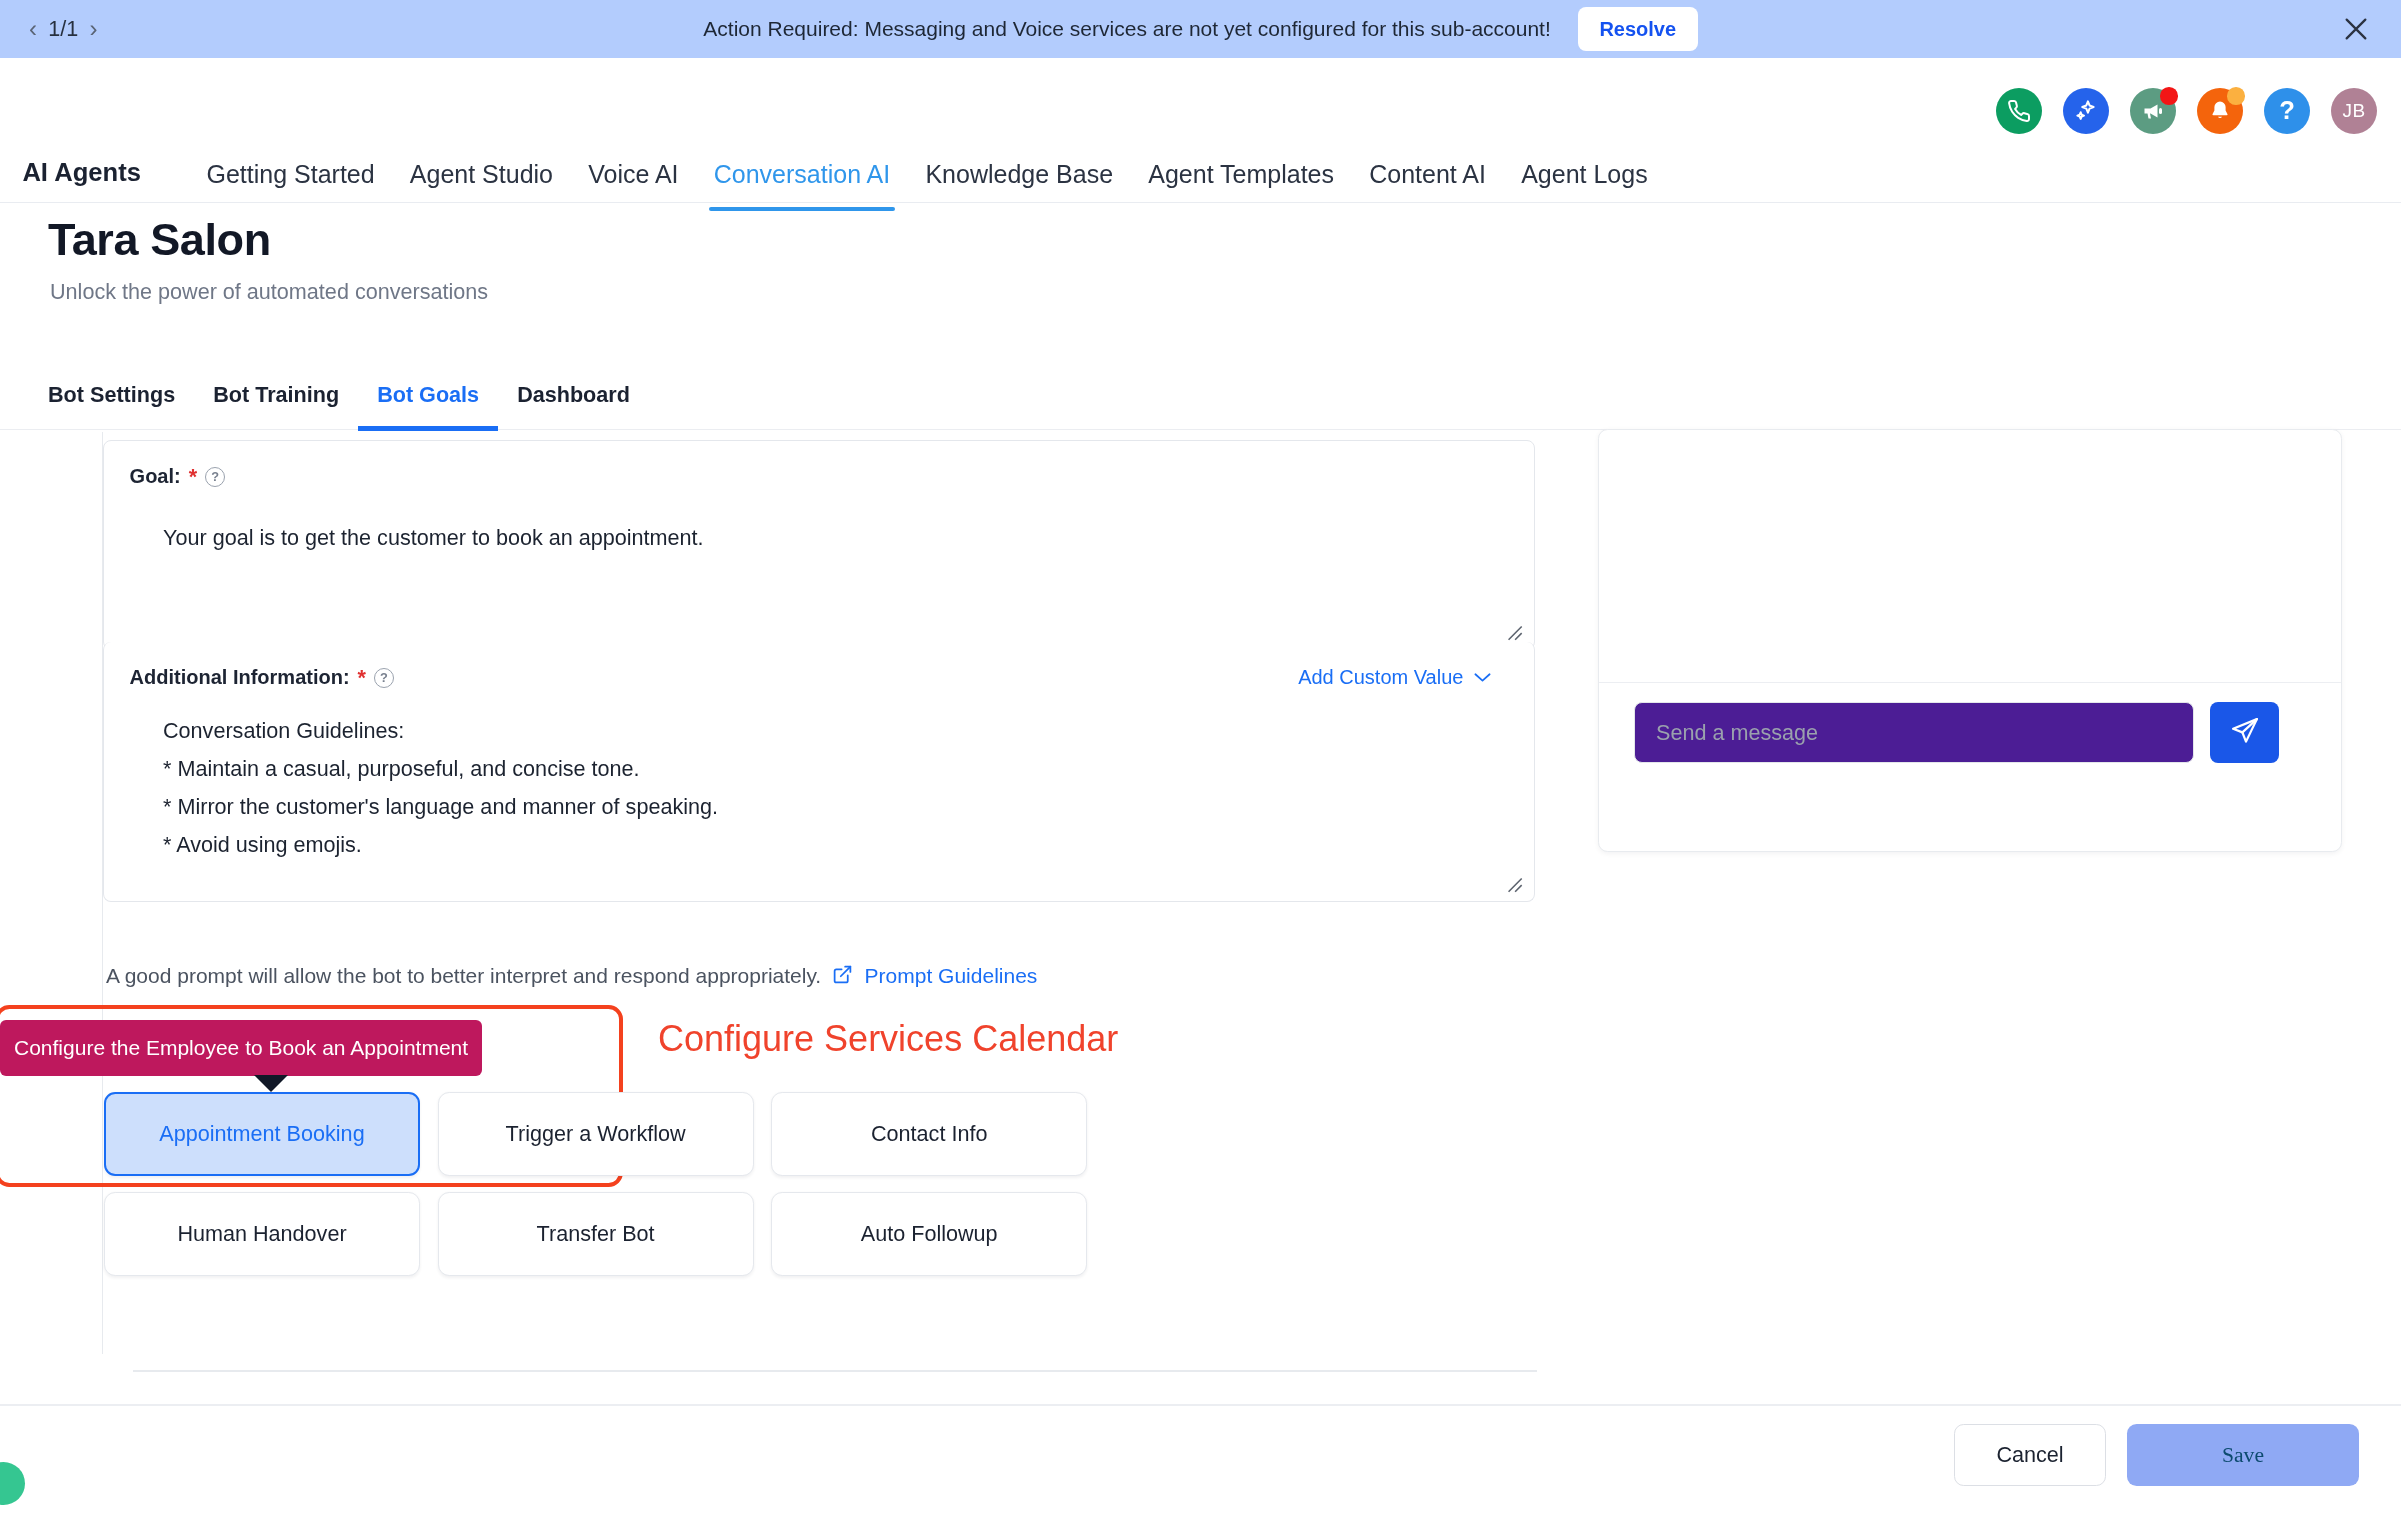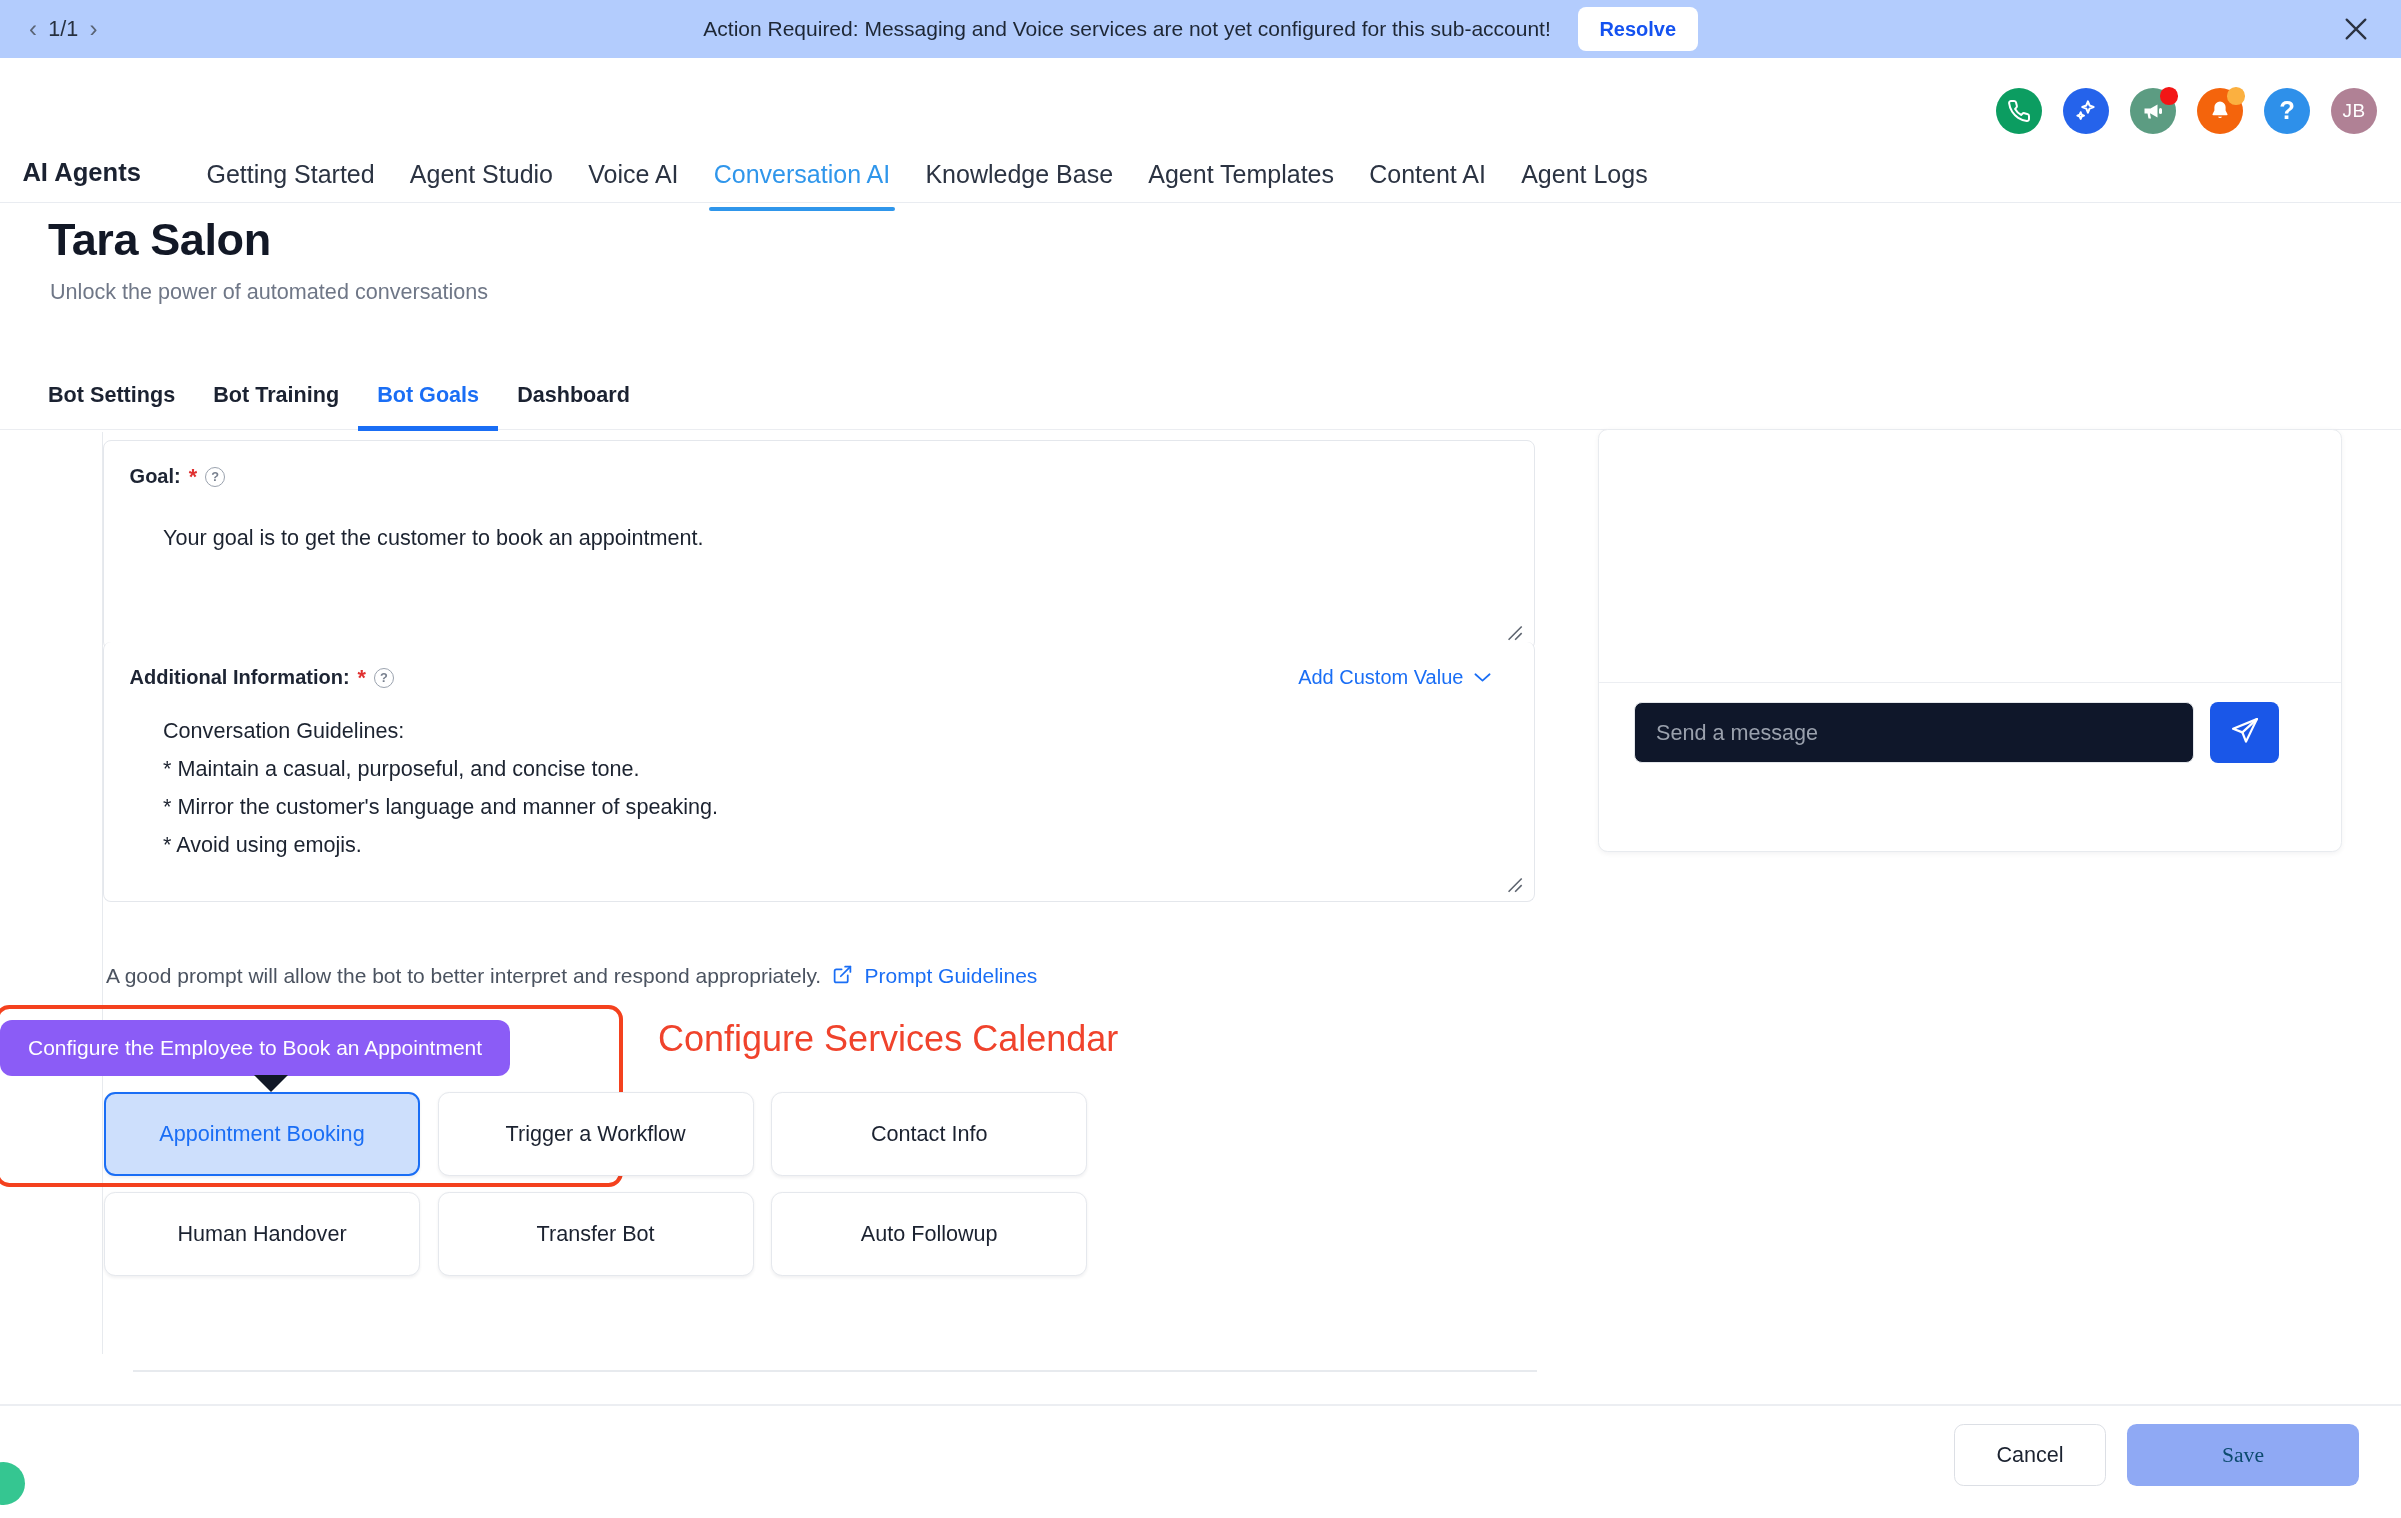--- a/index.html
+++ b/index.html
@@ -157,22 +157,22 @@
     border: 4px solid #f4411e; border-radius: 14.4px; pointer-events: none;
   }
   .anno-label {
     position: absolute; left: 658px; top: 1018px;
     font-size: 36px; color: #f0432c;
   }
 
   
   .tooltip {
     position: absolute; left: 0; top: 1020px;
-    background: #8b5cf6; color: #ffffff;
-    border-radius: 12px; padding: 16px 28px;
+    background: #be185d; color: #ffffff;
+    border-radius: 6px; padding: 16px 14px;
     font-size: 21px; white-space: nowrap;
   }
   .tooltip::after {
     content: ""; position: absolute; left: 254px; bottom: -16px;
     border-left: 17.6px solid transparent; border-right: 17.6px solid transparent;
     border-top: 17px solid #111827;
   }
 
   
   .chips { position: absolute; left: 104px; top: 1092px; width: 1360px; }
@@ -204,21 +204,21 @@
     position: absolute; left: 0; top: 0; right: 0; height: 253px;
     border-bottom: 1.6px solid #eceef2;
   }
   .chat-input-row {
     position: absolute; left: 35px; bottom: 88px;
     display: flex; align-items: center; gap: 16px;
   }
   .chat-input {
     width: 560px; height: 61px; border: 1.6px solid #e3e6ea; border-radius: 8px;
     font-size: 21.6px; color: #9aa1ad; padding: 0 21px;
-    font-family: "Liberation Sans", sans-serif; background: #0f172a; outline: none;
+    font-family: "Liberation Sans", sans-serif; background: #4c1d95; outline: none;
   }
   .chat-input::placeholder { color: #9aa1ad; }
   .send-btn {
     width: 69px; height: 61px; border-radius: 8px; background: #1a57e8;
     border: none; display: flex; align-items: center; justify-content: center;
     cursor: pointer;
   }
 
   
   .footer-sep {

